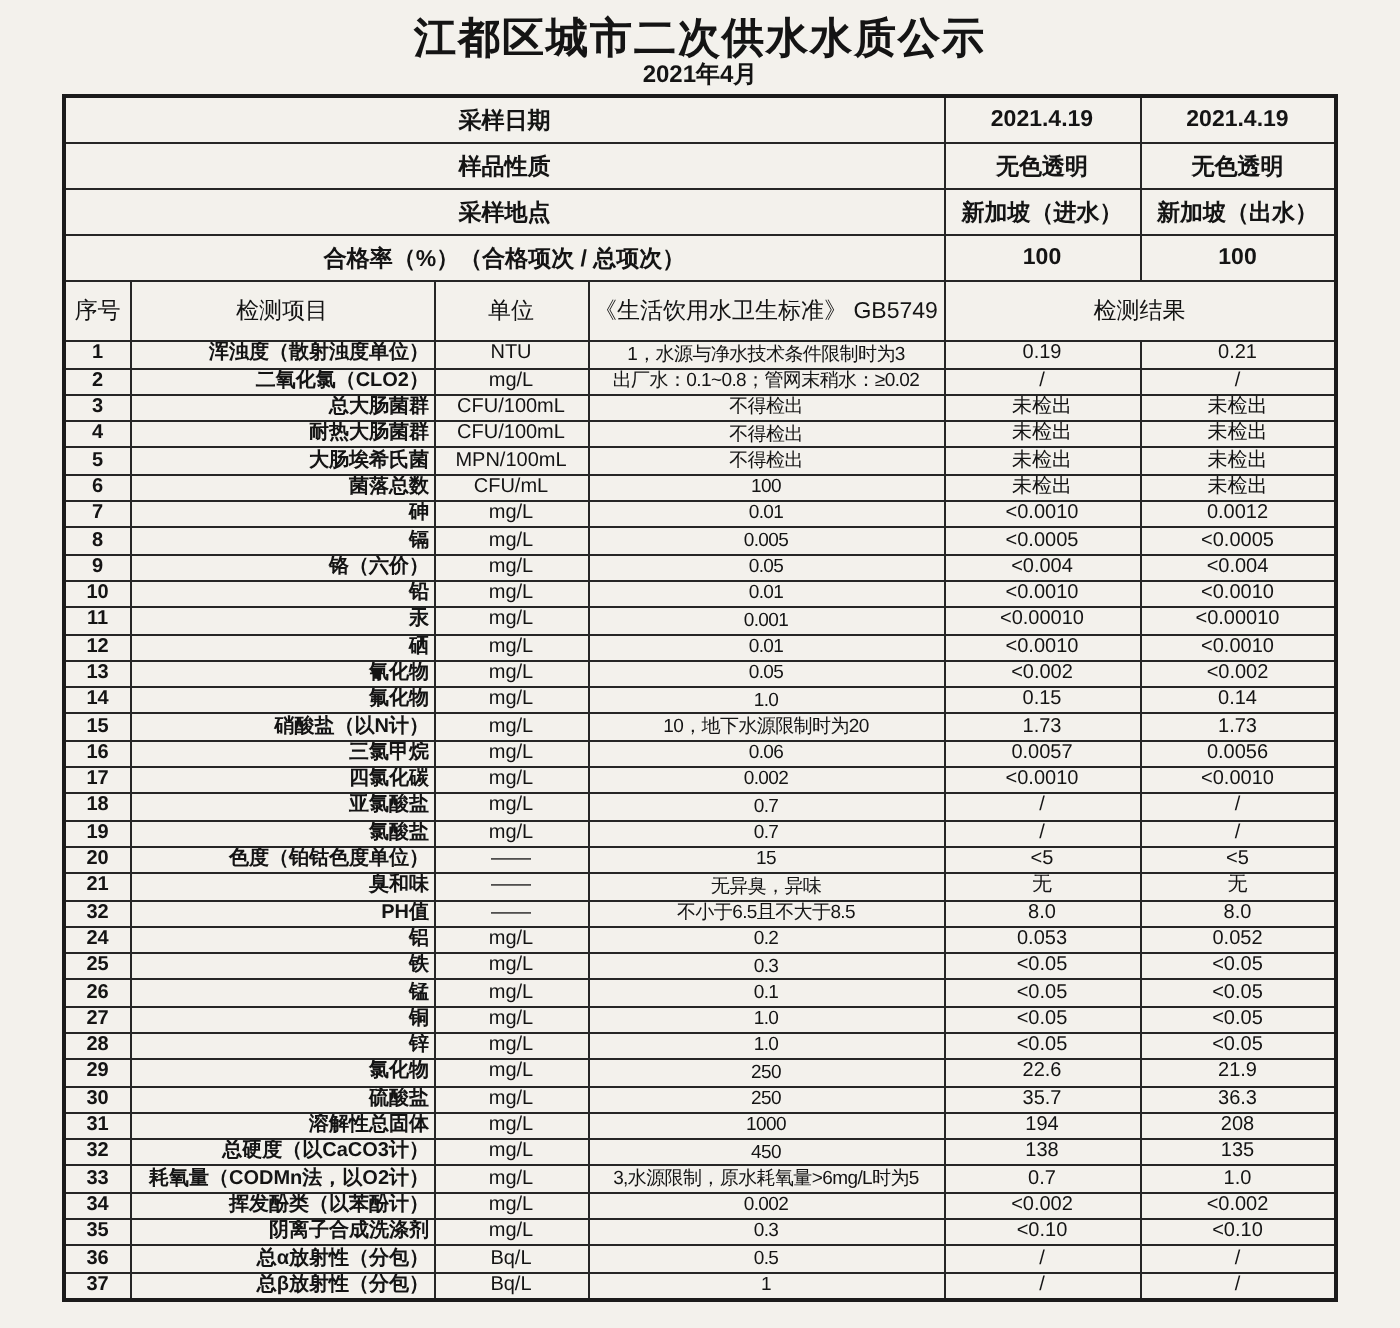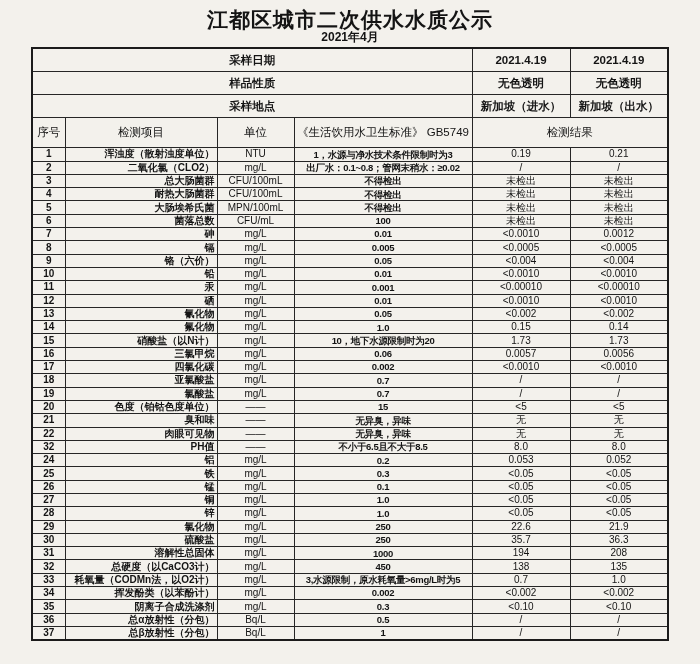--- a/index.html
+++ b/index.html
@@ -67,21 +67,20 @@
     line-height: 1;
   }
   tr.data-row td.item-cell {
     text-align: right;
     padding-left: 4px;
     font-weight: bold;
   }
   tr.data-row td.std-cell {
     font-size: 9.5px;
     letter-spacing: -0.3px;
-    font-weight: bold;
   }
   tr.data-row td.seq-cell {
     font-weight: bold;
   }
 </style>
 </head>
 <body>
 
 <h1 class="page-title">江都区城市二次供水水质公示</h1>
 <div class="page-subtitle">2021年4月</div>
@@ -105,20 +104,25 @@
       <tr class="info-row">
         <td colspan="4" class="info-label">样品性质</td>
         <td class="info-value">无色透明</td>
         <td class="info-value">无色透明</td>
       </tr>
       <tr class="info-row">
         <td colspan="4" class="info-label">采样地点</td>
         <td class="info-value">新加坡（进水）</td>
         <td class="info-value">新加坡（出水）</td>
       </tr>
+      <tr class="info-row">
+        <td colspan="4" class="info-label">合格率（%）（合格项次 / 总项次）</td>
+        <td class="info-value">100</td>
+        <td class="info-value">100</td>
+      </tr>
       <tr class="col-head">
         <td>序号</td>
         <td>检测项目</td>
         <td>单位</td>
         <td>《生活饮用水卫生标准》 GB5749</td>
         <td colspan="2">检测结果</td>
       </tr>
     </tbody>
     <tbody id="data-rows">
         <tr class="data-row">
@@ -283,28 +287,20 @@
   </tr>
         <tr class="data-row">
     <td class="seq-cell">21</td>
     <td class="item-cell">臭和味</td>
     <td class="unit-cell">——</td>
     <td class="std-cell">无异臭，异味</td>
     <td class="result-cell">无</td>
     <td class="result-cell">无</td>
   </tr>
         <tr class="data-row">
-    <td class="seq-cell">22</td>
-    <td class="item-cell">肉眼可见物</td>
-    <td class="unit-cell">——</td>
-    <td class="std-cell">无异臭，异味</td>
-    <td class="result-cell">无</td>
-    <td class="result-cell">无</td>
-  </tr>
-        <tr class="data-row">
     <td class="seq-cell">32</td>
     <td class="item-cell">PH值</td>
     <td class="unit-cell">——</td>
     <td class="std-cell">不小于6.5且不大于8.5</td>
     <td class="result-cell">8.0</td>
     <td class="result-cell">8.0</td>
   </tr>
         <tr class="data-row">
     <td class="seq-cell">24</td>
     <td class="item-cell">铝</td>

